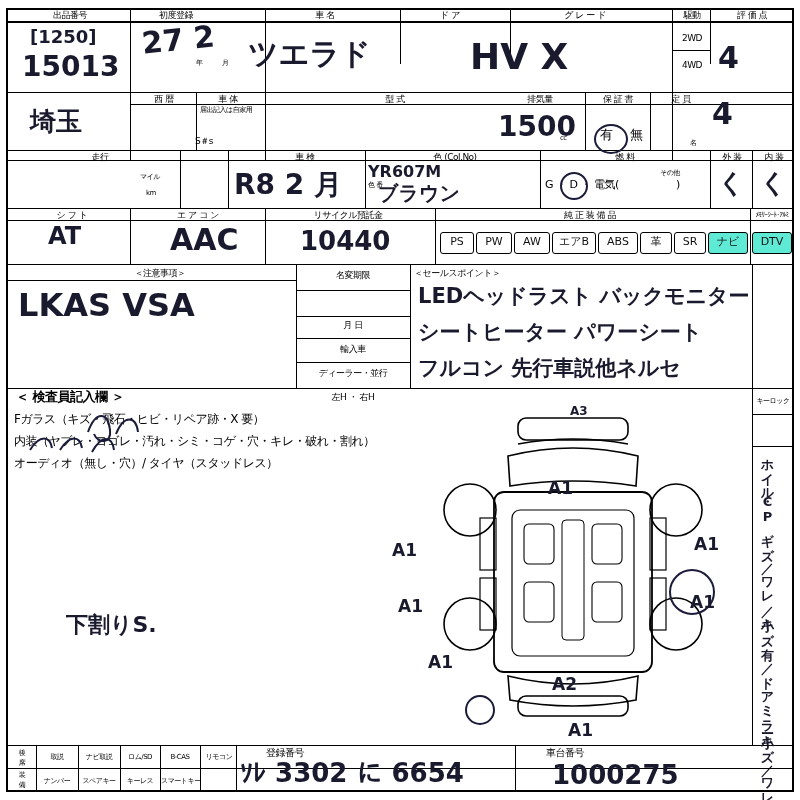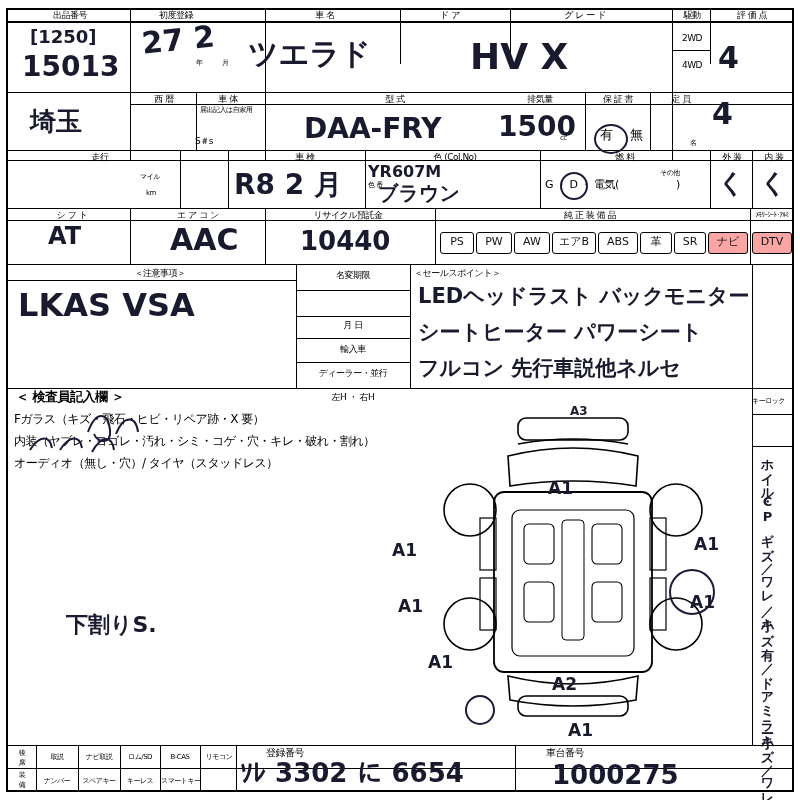--- a/index.html
+++ b/index.html
@@ -23,21 +23,21 @@
     color:#1a1a2e;
     white-space:nowrap;
     font-weight:600;
     transform-origin:left top;
   }
   .vline{position:absolute;background:#000;width:1px;}
   .hline{position:absolute;background:#000;height:1px;}
   .ctr{text-align:center;}
   .vert{writing-mode:vertical-rl;text-orientation:upright;}
   .opt{position:absolute;border:1px solid #000;border-radius:3px;font-size:11px;text-align:center;line-height:18px;height:20px;background:#fff;}
-  .optsel{background:#fca5a5;}
+  .optsel{background:#5eead4;}
   .circle-o{position:absolute;border:2px solid #1b1b3a;border-radius:50%;}
   svg{display:block;}
 </style>
 </head>
 <body>
 
 <div id="sheet">
 
   <div class="bx" style="left:6px;top:8px;width:788px;height:784px;border-width:2px;"></div>
 
@@ -88,21 +88,20 @@
   <div class="lbl ctr" style="left:355px;top:94px;width:80px;">型 式</div>
   <div class="lbl ctr" style="left:505px;top:94px;width:70px;">排気量</div>
   <div class="lbl ctr" style="left:586px;top:94px;width:64px;">保 証 書</div>
   <div class="lbl ctr" style="left:652px;top:94px;width:58px;">定 員</div>
   <div class="lbl xs" style="left:560px;top:133px;">cc</div>
   <div class="lbl sm" style="left:600px;top:130px;font-size:13px;">有</div>
   <div class="lbl sm" style="left:630px;top:130px;font-size:13px;">無</div>
   <div class="lbl xs" style="left:690px;top:138px;">名</div>
 
   <div class="hand" style="left:30px;top:104px;font-size:26px;">埼玉</div>
-  <div class="hand" style="left:304px;top:112px;font-size:28px;">DAA-FRY</div>
   <div class="hand" style="left:498px;top:110px;font-size:28px;">1500</div>
   <div class="circle-o" style="left:594px;top:124px;width:30px;height:26px;"></div>
   <div class="hand" style="left:712px;top:96px;font-size:30px;">4</div>
 
   <div class="hline" style="left:6px;top:160px;width:788px;"></div>
   <div class="hline" style="left:6px;top:208px;width:788px;"></div>
 
   <div class="vline" style="left:180px;top:150px;height:58px;"></div>
   <div class="vline" style="left:228px;top:150px;height:58px;"></div>
   <div class="vline" style="left:365px;top:150px;height:58px;"></div>
@@ -243,21 +242,21 @@
   <div class="hand" style="left:392px;top:540px;font-size:17px;">A1</div>
   <div class="hand" style="left:398px;top:596px;font-size:17px;">A1</div>
   <div class="hand" style="left:428px;top:652px;font-size:17px;">A1</div>
   <div class="hand" style="left:694px;top:534px;font-size:17px;">A1</div>
   <div class="hand" style="left:690px;top:592px;font-size:17px;">A1</div>
   <div class="hand" style="left:552px;top:674px;font-size:17px;">A2</div>
   <div class="hand" style="left:568px;top:720px;font-size:17px;">A1</div>
 
   <div class="hline" style="left:752px;top:388px;width:42px;"></div>
   <div class="hline" style="left:752px;top:414px;width:42px;"></div>
-  <div class="lbl xs ctr" style="left:752px;top:396px;width:28px;">キーロック</div>
+  <div class="lbl xs ctr" style="left:752px;top:396px;width:42px;">キーロック</div>
   <div class="hline" style="left:752px;top:446px;width:42px;"></div>
   <div class="hand vert" style="left:760px;top:450px;font-size:13px;height:290px;line-height:15px;">ホイル・CPギズ／ワレ／小キズ有 ／ドアミラー小キズ／ワレ補修有</div>
 
   <div class="hline" style="left:6px;top:768px;width:788px;"></div>
   <div class="vline" style="left:36px;top:745px;height:47px;"></div>
   <div class="vline" style="left:78px;top:745px;height:47px;"></div>
   <div class="vline" style="left:120px;top:745px;height:47px;"></div>
   <div class="vline" style="left:160px;top:745px;height:47px;"></div>
   <div class="vline" style="left:200px;top:745px;height:47px;"></div>
   <div class="vline" style="left:236px;top:745px;height:47px;"></div>

